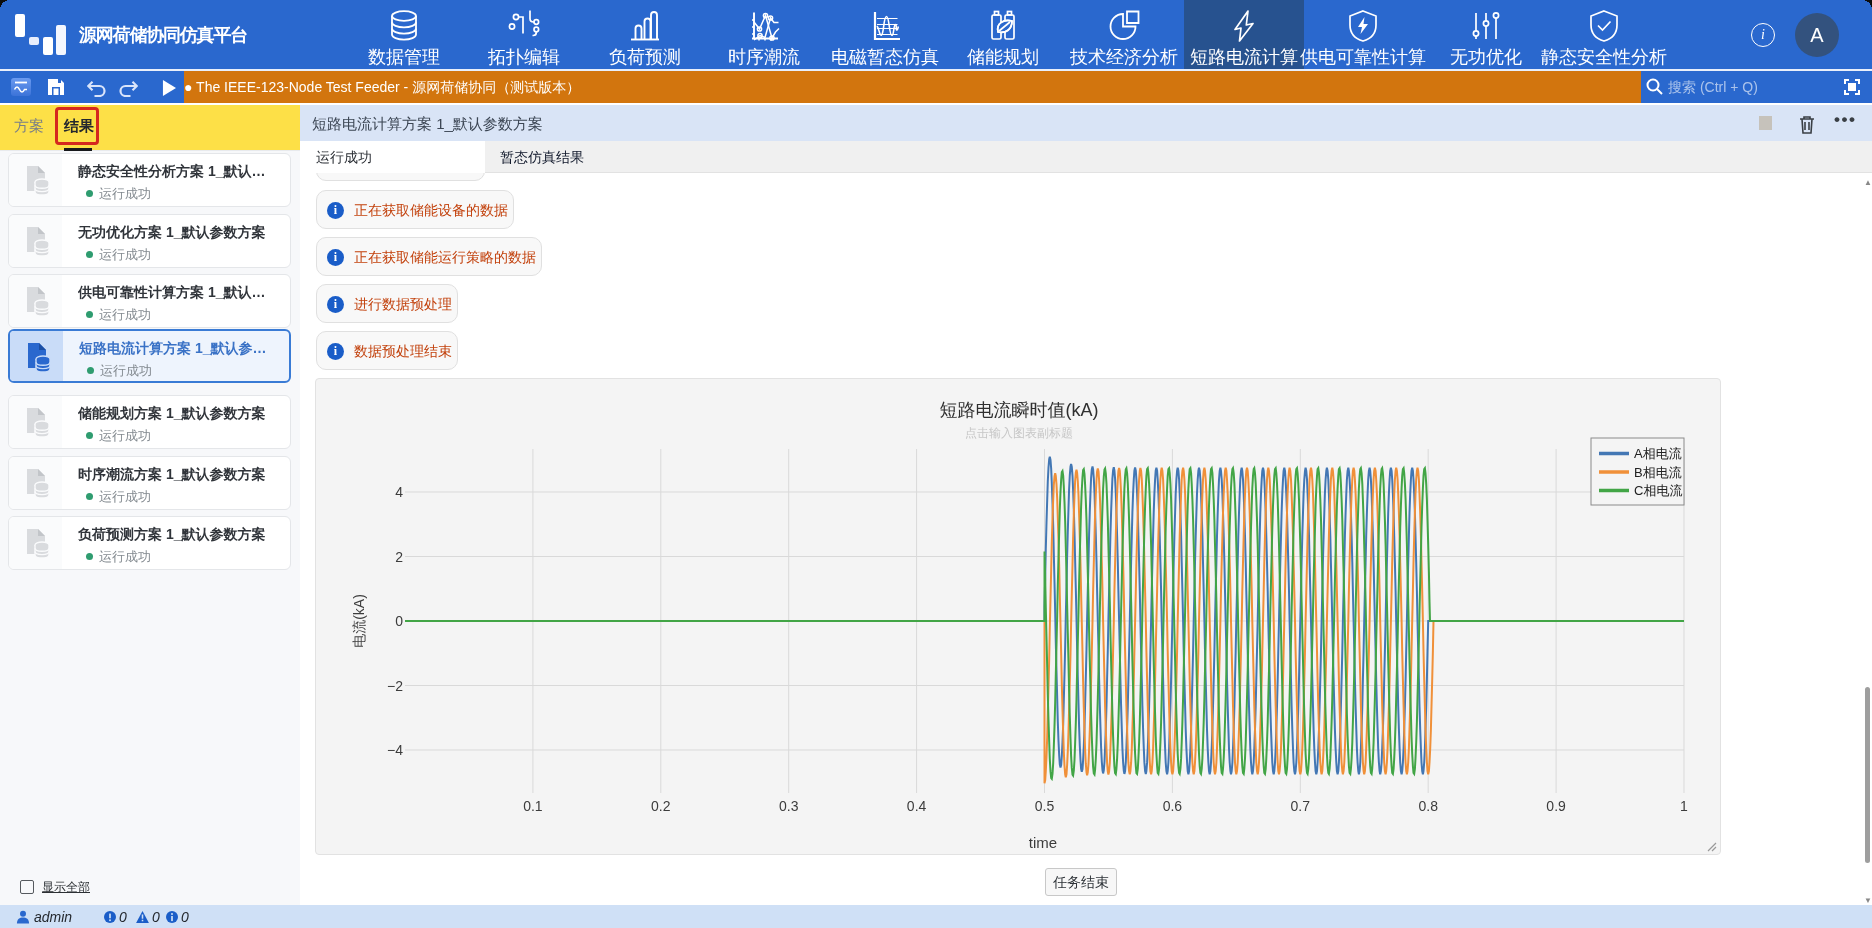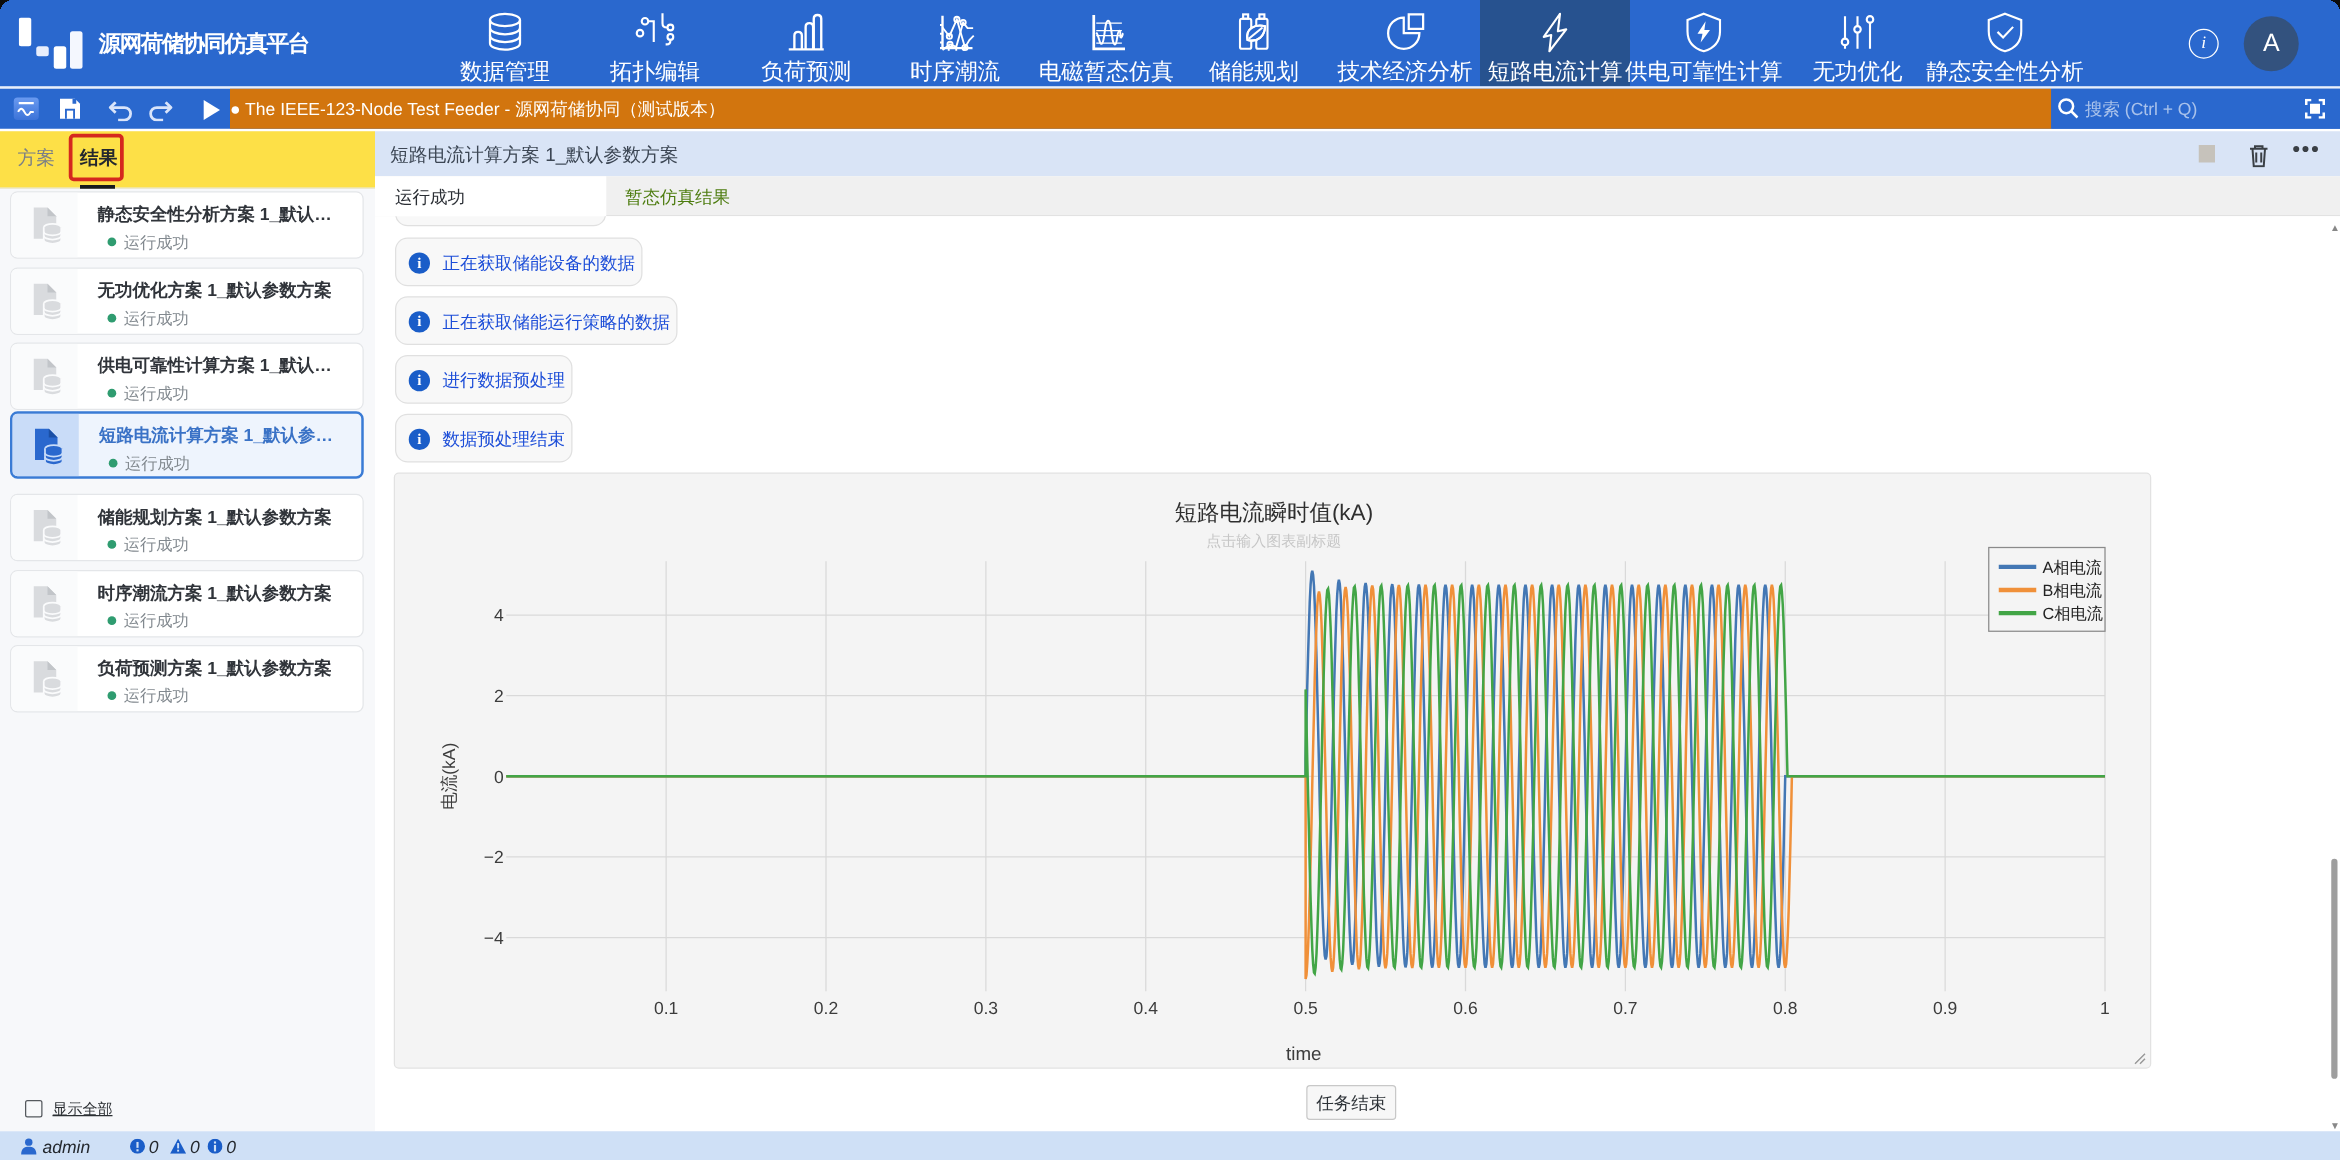--- a/index.html
+++ b/index.html
@@ -61,28 +61,28 @@
 #showall .lbl { position:absolute; left:22px; top:0; font-size:12px; color:#2b2f33; white-space:nowrap;text-decoration:underline; }
 
 
 #main { position:absolute; left:300px; top:105px; width:1572px; height:800px; background:#fff; }
 #main-title { position:absolute; left:0; top:0; width:1572px; height:36px; background:#d9e4f6; }
 #main-title .txt { position:absolute; left:12px; top:10px; font-size:15px; color:#3c4654; }
 #main-tabs { position:absolute; left:0; top:36px; width:1572px; height:32px; background:#f0f0f0;
   border-bottom:1px solid #e2e2e2; }
 #main-tabs .tab1 { position:absolute; left:0; top:0; width:185px; height:32px; background:#fff;
   font-size:14px; color:#2b2f35; padding:8px 0 0 16px; }
-#main-tabs .tab2 { position:absolute; left:185px; top:0; height:24px; font-size:14px; color:#4d7c0f;
+#main-tabs .tab2 { position:absolute; left:185px; top:0; height:24px; font-size:14px; color:#0f172a;
   padding:8px 0 0 15px; }
 #content { position:absolute; left:0; top:68px; width:1572px; height:732px; background:#fff; overflow:hidden; }
 .msgbox { position:absolute; background:#f8f8f8; border:1px solid #e0e0e0; border-radius:10px; height:39px; }
 .msgbox .mi { position:absolute; left:10px; top:11px; width:17px; height:17px; border-radius:50%;
   background:#1a5dc8; color:#fff; font-size:12px; font-weight:bold; text-align:center; line-height:16px;
   font-family:"Liberation Serif",serif; }
-.msgbox .mt { position:absolute; left:37px; top:11px; font-size:14px; color:#1d4ed8; white-space:nowrap; }
+.msgbox .mt { position:absolute; left:37px; top:11px; font-size:14px; color:#c2410c; white-space:nowrap; }
 #taskend { position:absolute; left:745px; top:695px; width:72px; height:28px; background:#f7f7f7;
   border:1px solid #c8c8c8; border-radius:3px; font-size:14px; color:#2e3338; text-align:center;
   line-height:26px; }
 
 
 #chart { position:absolute; left:15px; top:205px; width:1406px; height:477px; background:#f4f4f4;
   border:1px solid #e2e2e2; border-radius:4px; }
 
 
 #scroll-main { position:absolute; left:1864px; top:176px; width:7px; height:729px; background:#fff; }

